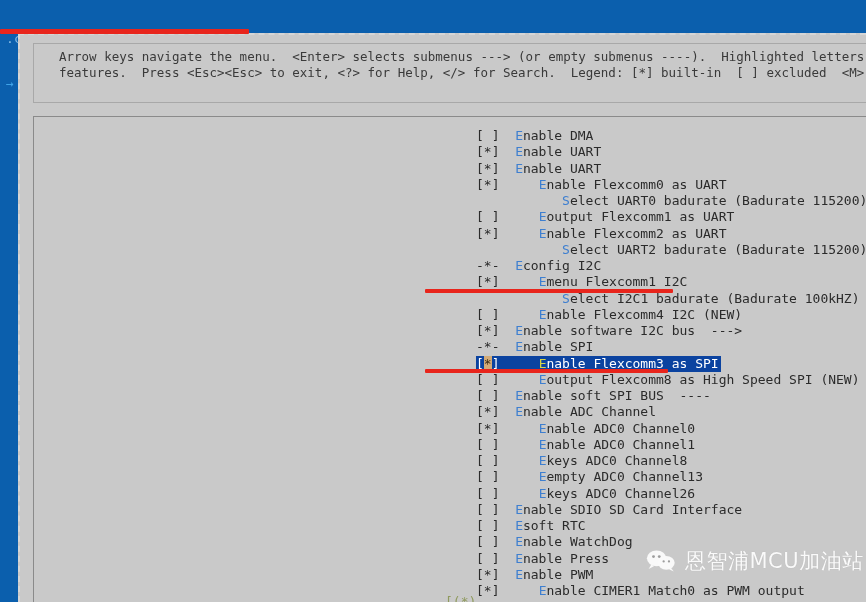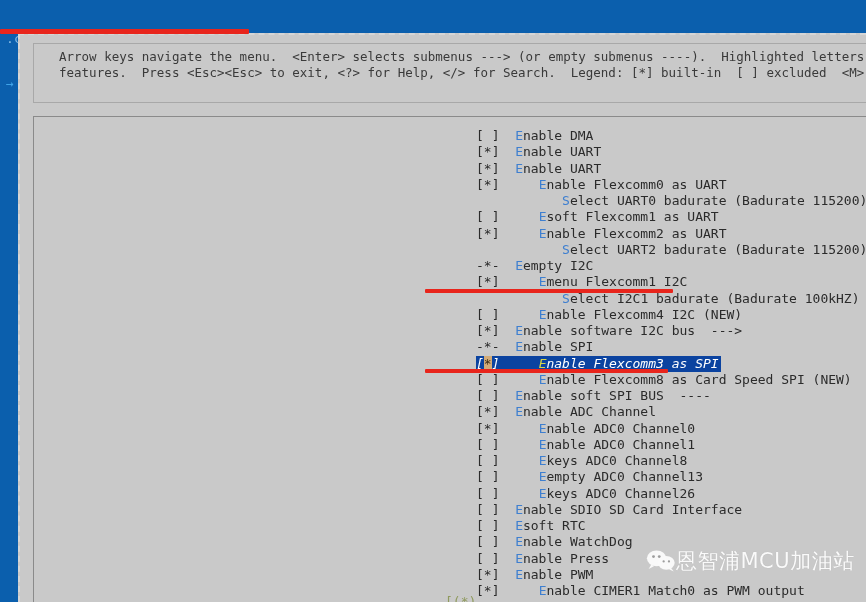--- a/index.html
+++ b/index.html
@@ -140,21 +140,20 @@
   }
   .mark { color: #2b2b2b; }
   .hot  { color: #3e7fd0; }
   .rest { color: #2b2b2b; }
 
   
   .mrow.sel .inner {
     background: #0b43a0;
     color: #ffffff;
     padding-right: 2px;
-    font-style: italic;
   }
   .mrow.sel .mark { color: #ffffff; }
   .mrow.sel .hot  { color: #d4d44a; }
   .mrow.sel .rest { color: #ffffff; }
   .mrow.sel .cursor {
     background: #d2ab78;
     color: #3a2c12;
   }
 
   
@@ -168,21 +167,21 @@
   #red-i2c   { left: 425px; top: 289px; width: 248px; height: 4px; }
   #red-spi   { left: 425px; top: 369px; width: 243px; height: 4px; }
 
   
   .watermark {
     position: absolute;
     left: 646px;
     top: 548px;
     display: flex;
     align-items: center;
-    gap: 0;
+    gap: 9px;
     opacity: 0.92;
     pointer-events: none;
   }
   .wm-text {
     font-family: "DejaVu Sans", "Liberation Sans", sans-serif;
     font-size: 21px;
     line-height: 24px;
     color: #ffffff;
     letter-spacing: 0.5px;
     text-shadow: 0 0 1px rgba(0,0,0,0.18);
@@ -224,31 +223,31 @@
 <span>features.  Press &lt;Esc&gt;&lt;Esc&gt; to exit, &lt;?&gt; for Help, &lt;/&gt; for Search.  Legend: [*] built-in  [ ] excluded  &lt;M&gt; module</span></div>
   </div>
 
   <div class="menubox">
     <div class="menulist" id="menulist">
         <div class="mrow"><span class="inner"><span class="mark">[ ]</span><span class="mark">  </span><span class="hot">E</span><span class="rest">nable DMA</span></span></div>
         <div class="mrow"><span class="inner"><span class="mark">[*]</span><span class="mark">  </span><span class="hot">E</span><span class="rest">nable UART</span></span></div>
         <div class="mrow"><span class="inner"><span class="mark">[*]</span><span class="mark">  </span><span class="hot">E</span><span class="rest">nable UART</span></span></div>
         <div class="mrow"><span class="inner"><span class="mark">[*]</span><span class="mark">     </span><span class="hot">E</span><span class="rest">nable Flexcomm0 as UART</span></span></div>
         <div class="mrow"><span class="inner"><span class="mark">   </span><span class="mark">        </span><span class="hot">S</span><span class="rest">elect UART0 badurate (Badurate 115200)  ---&gt;</span></span></div>
-        <div class="mrow"><span class="inner"><span class="mark">[ ]</span><span class="mark">     </span><span class="hot">E</span><span class="rest">soft Flexcomm1 as UART</span></span></div>
+        <div class="mrow"><span class="inner"><span class="mark">[ ]</span><span class="mark">     </span><span class="hot">E</span><span class="rest">output Flexcomm1 as UART</span></span></div>
         <div class="mrow"><span class="inner"><span class="mark">[*]</span><span class="mark">     </span><span class="hot">E</span><span class="rest">nable Flexcomm2 as UART</span></span></div>
         <div class="mrow"><span class="inner"><span class="mark">   </span><span class="mark">        </span><span class="hot">S</span><span class="rest">elect UART2 badurate (Badurate 115200)  ---&gt;</span></span></div>
-        <div class="mrow"><span class="inner"><span class="mark">-*-</span><span class="mark">  </span><span class="hot">E</span><span class="rest">empty I2C</span></span></div>
+        <div class="mrow"><span class="inner"><span class="mark">-*-</span><span class="mark">  </span><span class="hot">E</span><span class="rest">config I2C</span></span></div>
         <div class="mrow"><span class="inner"><span class="mark">[*]</span><span class="mark">     </span><span class="hot">E</span><span class="rest">menu Flexcomm1 I2C</span></span></div>
         <div class="mrow"><span class="inner"><span class="mark">   </span><span class="mark">        </span><span class="hot">S</span><span class="rest">elect I2C1 badurate (Badurate 100kHZ)  ---&gt;</span></span></div>
         <div class="mrow"><span class="inner"><span class="mark">[ ]</span><span class="mark">     </span><span class="hot">E</span><span class="rest">nable Flexcomm4 I2C (NEW)</span></span></div>
         <div class="mrow"><span class="inner"><span class="mark">[*]</span><span class="mark">  </span><span class="hot">E</span><span class="rest">nable software I2C bus  ---&gt;</span></span></div>
         <div class="mrow"><span class="inner"><span class="mark">-*-</span><span class="mark">  </span><span class="hot">E</span><span class="rest">nable SPI</span></span></div>
         <div class="mrow sel"><span class="inner"><span class="mark">[<span class="cursor">*</span>]</span><span class="mark">     </span><span class="hot">E</span><span class="rest">nable Flexcomm3 as SPI</span></span></div>
-        <div class="mrow"><span class="inner"><span class="mark">[ ]</span><span class="mark">     </span><span class="hot">E</span><span class="rest">nable Flexcomm8 as Card Speed SPI (NEW)</span></span></div>
+        <div class="mrow"><span class="inner"><span class="mark">[ ]</span><span class="mark">     </span><span class="hot">E</span><span class="rest">output Flexcomm8 as High Speed SPI (NEW)</span></span></div>
         <div class="mrow"><span class="inner"><span class="mark">[ ]</span><span class="mark">  </span><span class="hot">E</span><span class="rest">nable soft SPI BUS  ----</span></span></div>
         <div class="mrow"><span class="inner"><span class="mark">[*]</span><span class="mark">  </span><span class="hot">E</span><span class="rest">nable ADC Channel</span></span></div>
         <div class="mrow"><span class="inner"><span class="mark">[*]</span><span class="mark">     </span><span class="hot">E</span><span class="rest">nable ADC0 Channel0</span></span></div>
         <div class="mrow"><span class="inner"><span class="mark">[ ]</span><span class="mark">     </span><span class="hot">E</span><span class="rest">nable ADC0 Channel1</span></span></div>
         <div class="mrow"><span class="inner"><span class="mark">[ ]</span><span class="mark">     </span><span class="hot">E</span><span class="rest">keys ADC0 Channel8</span></span></div>
         <div class="mrow"><span class="inner"><span class="mark">[ ]</span><span class="mark">     </span><span class="hot">E</span><span class="rest">empty ADC0 Channel13</span></span></div>
         <div class="mrow"><span class="inner"><span class="mark">[ ]</span><span class="mark">     </span><span class="hot">E</span><span class="rest">keys ADC0 Channel26</span></span></div>
         <div class="mrow"><span class="inner"><span class="mark">[ ]</span><span class="mark">  </span><span class="hot">E</span><span class="rest">nable SDIO SD Card Interface</span></span></div>
         <div class="mrow"><span class="inner"><span class="mark">[ ]</span><span class="mark">  </span><span class="hot">E</span><span class="rest">soft RTC</span></span></div>
         <div class="mrow"><span class="inner"><span class="mark">[ ]</span><span class="mark">  </span><span class="hot">E</span><span class="rest">nable WatchDog</span></span></div>

